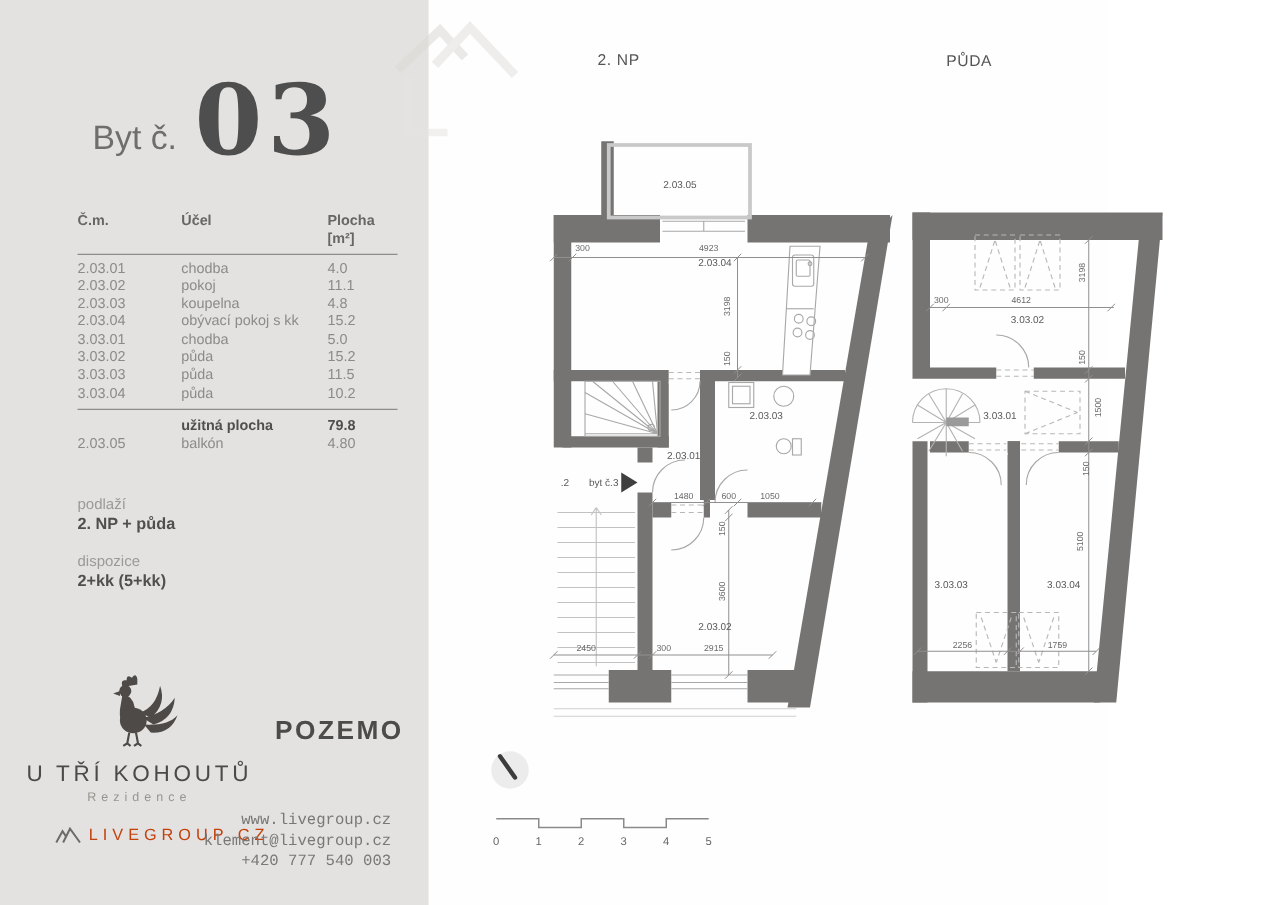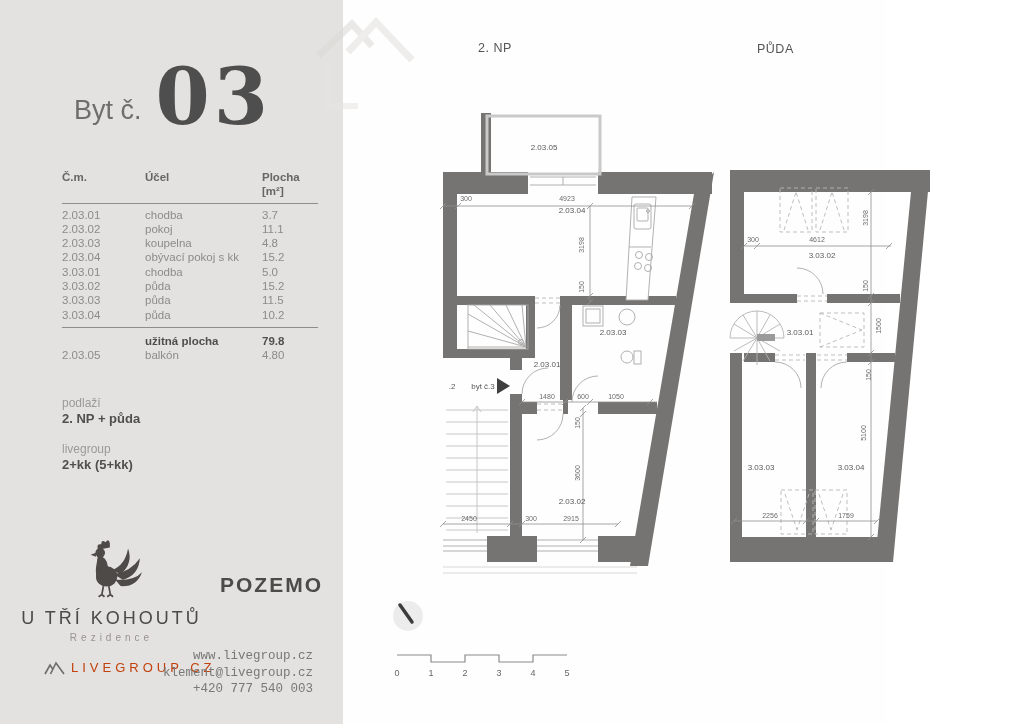--- a/index.html
+++ b/index.html
@@ -63,21 +63,21 @@
   <div class="tbl">
     <div class="trow tbl-header">
       <div class="c1">Č.m.</div>
       <div class="c2">Účel</div>
       <div class="c3">Plocha [m²]</div>
     </div>
     <div class="tbl-body">
       <div class="trow">
         <div class="c1">2.03.01</div>
         <div class="c2">chodba</div>
-        <div class="c3">3.7</div>
+        <div class="c3">4.0</div>
       </div>
       <div class="trow">
         <div class="c1">2.03.02</div>
         <div class="c2">pokoj</div>
         <div class="c3">11.1</div>
       </div>
       <div class="trow">
         <div class="c1">2.03.03</div>
         <div class="c2">koupelna</div>
         <div class="c3">4.8</div>
@@ -120,21 +120,21 @@
         <div class="c3">4.80</div>
       </div>
     </div>
   </div>
 
   <div class="floor-block">
     <div class="block-label">podlaží</div>
     <div class="block-value">2. NP + půda</div>
   </div>
   <div class="disp-block">
-    <div class="block-label">livegroup</div>
+    <div class="block-label">dispozice</div>
     <div class="block-value">2+kk (5+kk)</div>
   </div>
 
   <div class="rooster-block">
     <svg width="66" height="60" viewBox="0 0 60 56">
       <g fill="#4d4a47">
         <path d="M17,9 q-2,-6 3,-5 q0,-5 4,-2 q3,-4 4,1 l0,4 z"></path>
         <circle cx="19" cy="12" r="4.5"></circle>
         <path d="M15,12 l-5,1.8 5,1.8 z"></path>
         <path d="M17,16 q-1.5,5 2,5 q2.5,0 1.5,-5 z"></path>

